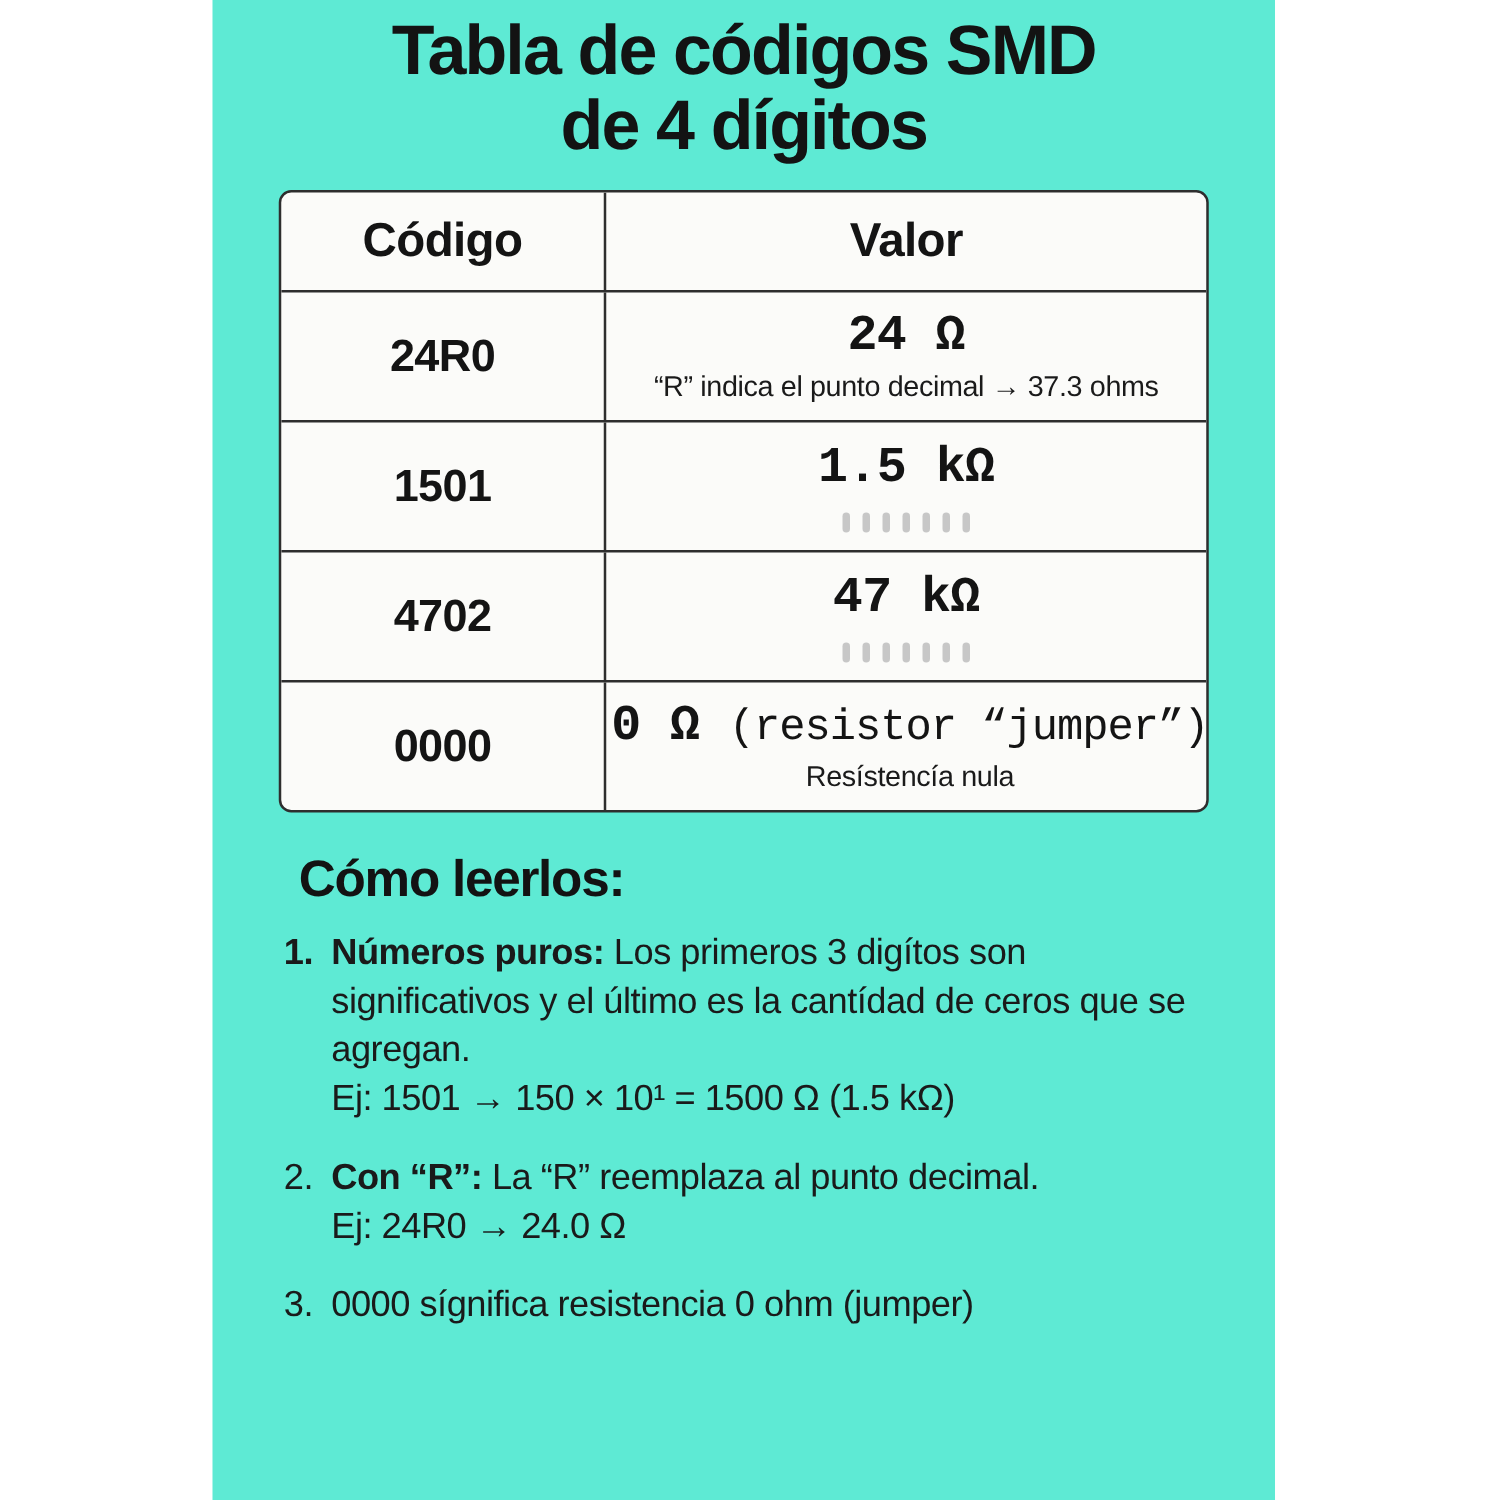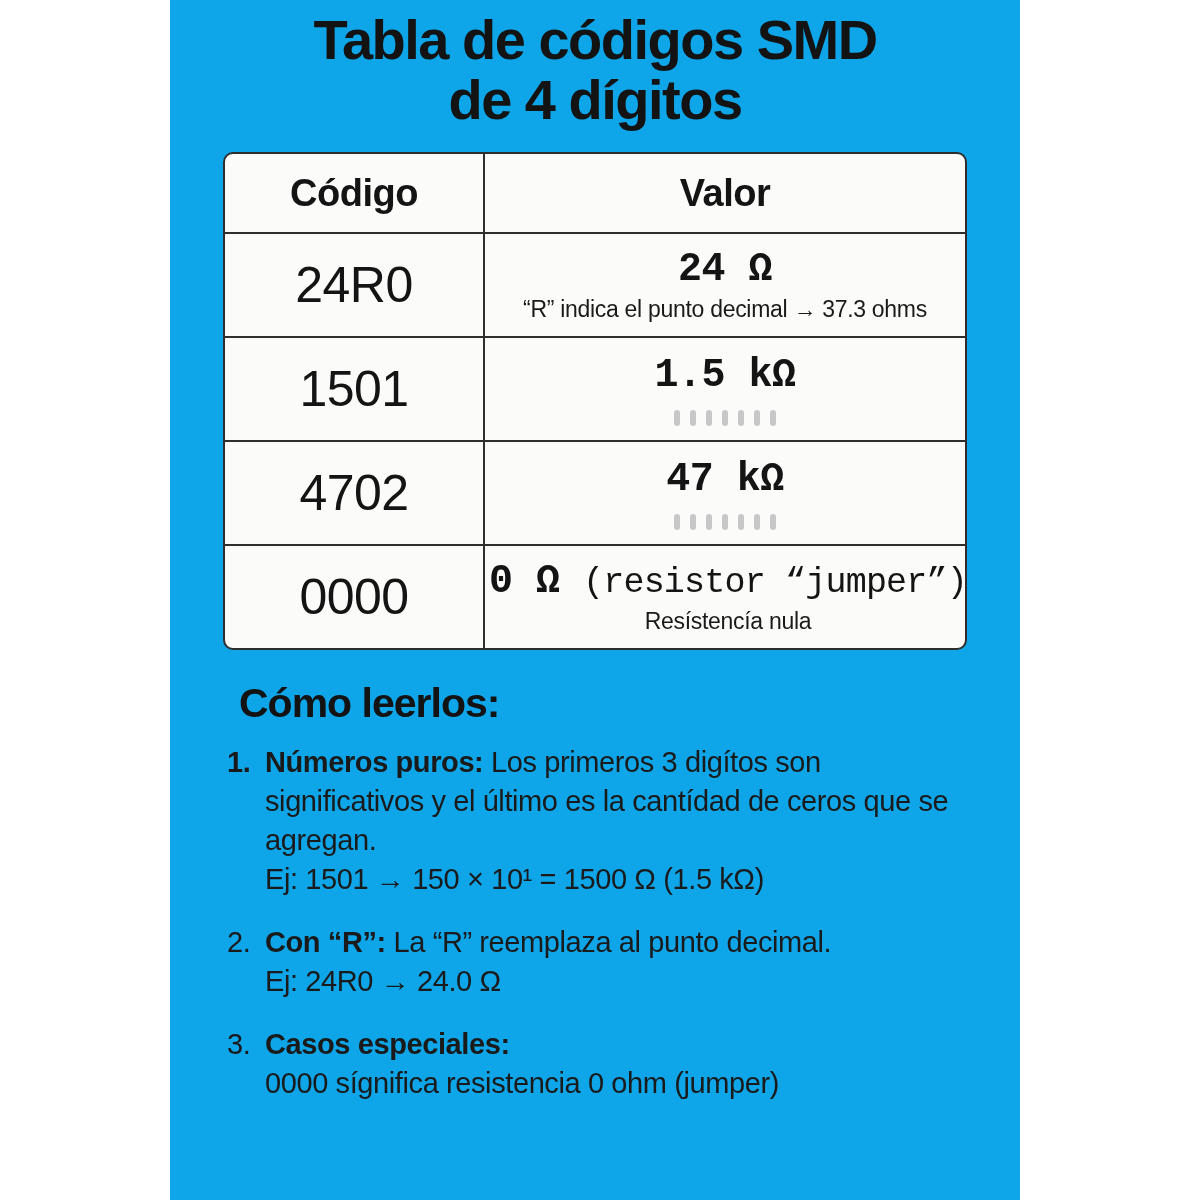--- a/index.html
+++ b/index.html
@@ -1,35 +1,35 @@
 <!DOCTYPE html>
 <html><head>
 <meta charset="utf-8">
 <style>
   * { margin:0; padding:0; box-sizing:border-box; }
   html,body { width:1200px; height:1200px; overflow:hidden; background:#ffffff;
     font-family:"Liberation Sans","DejaVu Sans",sans-serif; color:#141414; }
   .photo-area { position:absolute; left:170px; top:0; width:850px; height:1200px;
-    background:#0ea5e9; }
+    background:#5eead4; }
   .content { width:744px; margin:0 auto; }
 
   
   .title { text-align:center; font-weight:700; font-size:56px; line-height:60px;
     letter-spacing:-1.5px; padding-top:10px; color:#131313; }
 
   
   .smd-table { margin-top:22px; border:2.5px solid #2e2e2e; border-radius:10px;
     background:#fbfbf9; overflow:hidden; }
   .t-row { display:grid; grid-template-columns:258px 1fr; border-top:2px solid #2e2e2e; }
   .t-row:first-child { border-top:none; }
   .cell { display:flex; flex-direction:column; align-items:center; justify-content:center; }
   .cell.right { border-left:2px solid #2e2e2e; }
   .hdr { height:78px; font-size:38px; font-weight:700; letter-spacing:-0.5px; }
   .body-row .cell { min-height:102px; padding:8px 4px; }
-  .code { font-size:50px; font-weight:400; letter-spacing:-0.5px; }
+  .code { font-size:36px; font-weight:700; letter-spacing:-0.5px; }
   .val-main { font-size:40px; font-weight:700; letter-spacing:-0.5px; white-space:nowrap;font-family:Liberation Mono, monospace; }
   .val-suffix { font-size:35px; font-weight:500; letter-spacing:-0.8px; }
   .val-suffix:empty { display:none; }
   .note { font-size:23px; font-weight:400; letter-spacing:-0.3px; margin-top:4px;
     color:#1a1a1a; white-space:nowrap; }
   .note:empty { display:none; }
   .dots { display:flex; gap:10px; margin-top:12px; }
   .dot { width:6px; height:16px; border-radius:3px; background:#c7c7c7; display:inline-block; }
 
   
@@ -124,20 +124,19 @@
       <div class="item-num">2.</div>
       <div>
         <div><span class="lead">Con “R”:</span> <span>La “R” reemplaza al punto decimal.</span></div>
         <div>Ej: 24R0 → 24.0 Ω</div>
       </div>
     </div>
 
     <div class="howto-item">
       <div class="item-num">3.</div>
       <div>
-        <div><span class="lead">Casos especiales:</span></div>
         <div>0000 sígnifica resistencia 0 ohm (jumper)</div>
 
       </div>
     </div>
 
   </div>
 </div>
 
 </body></html>

